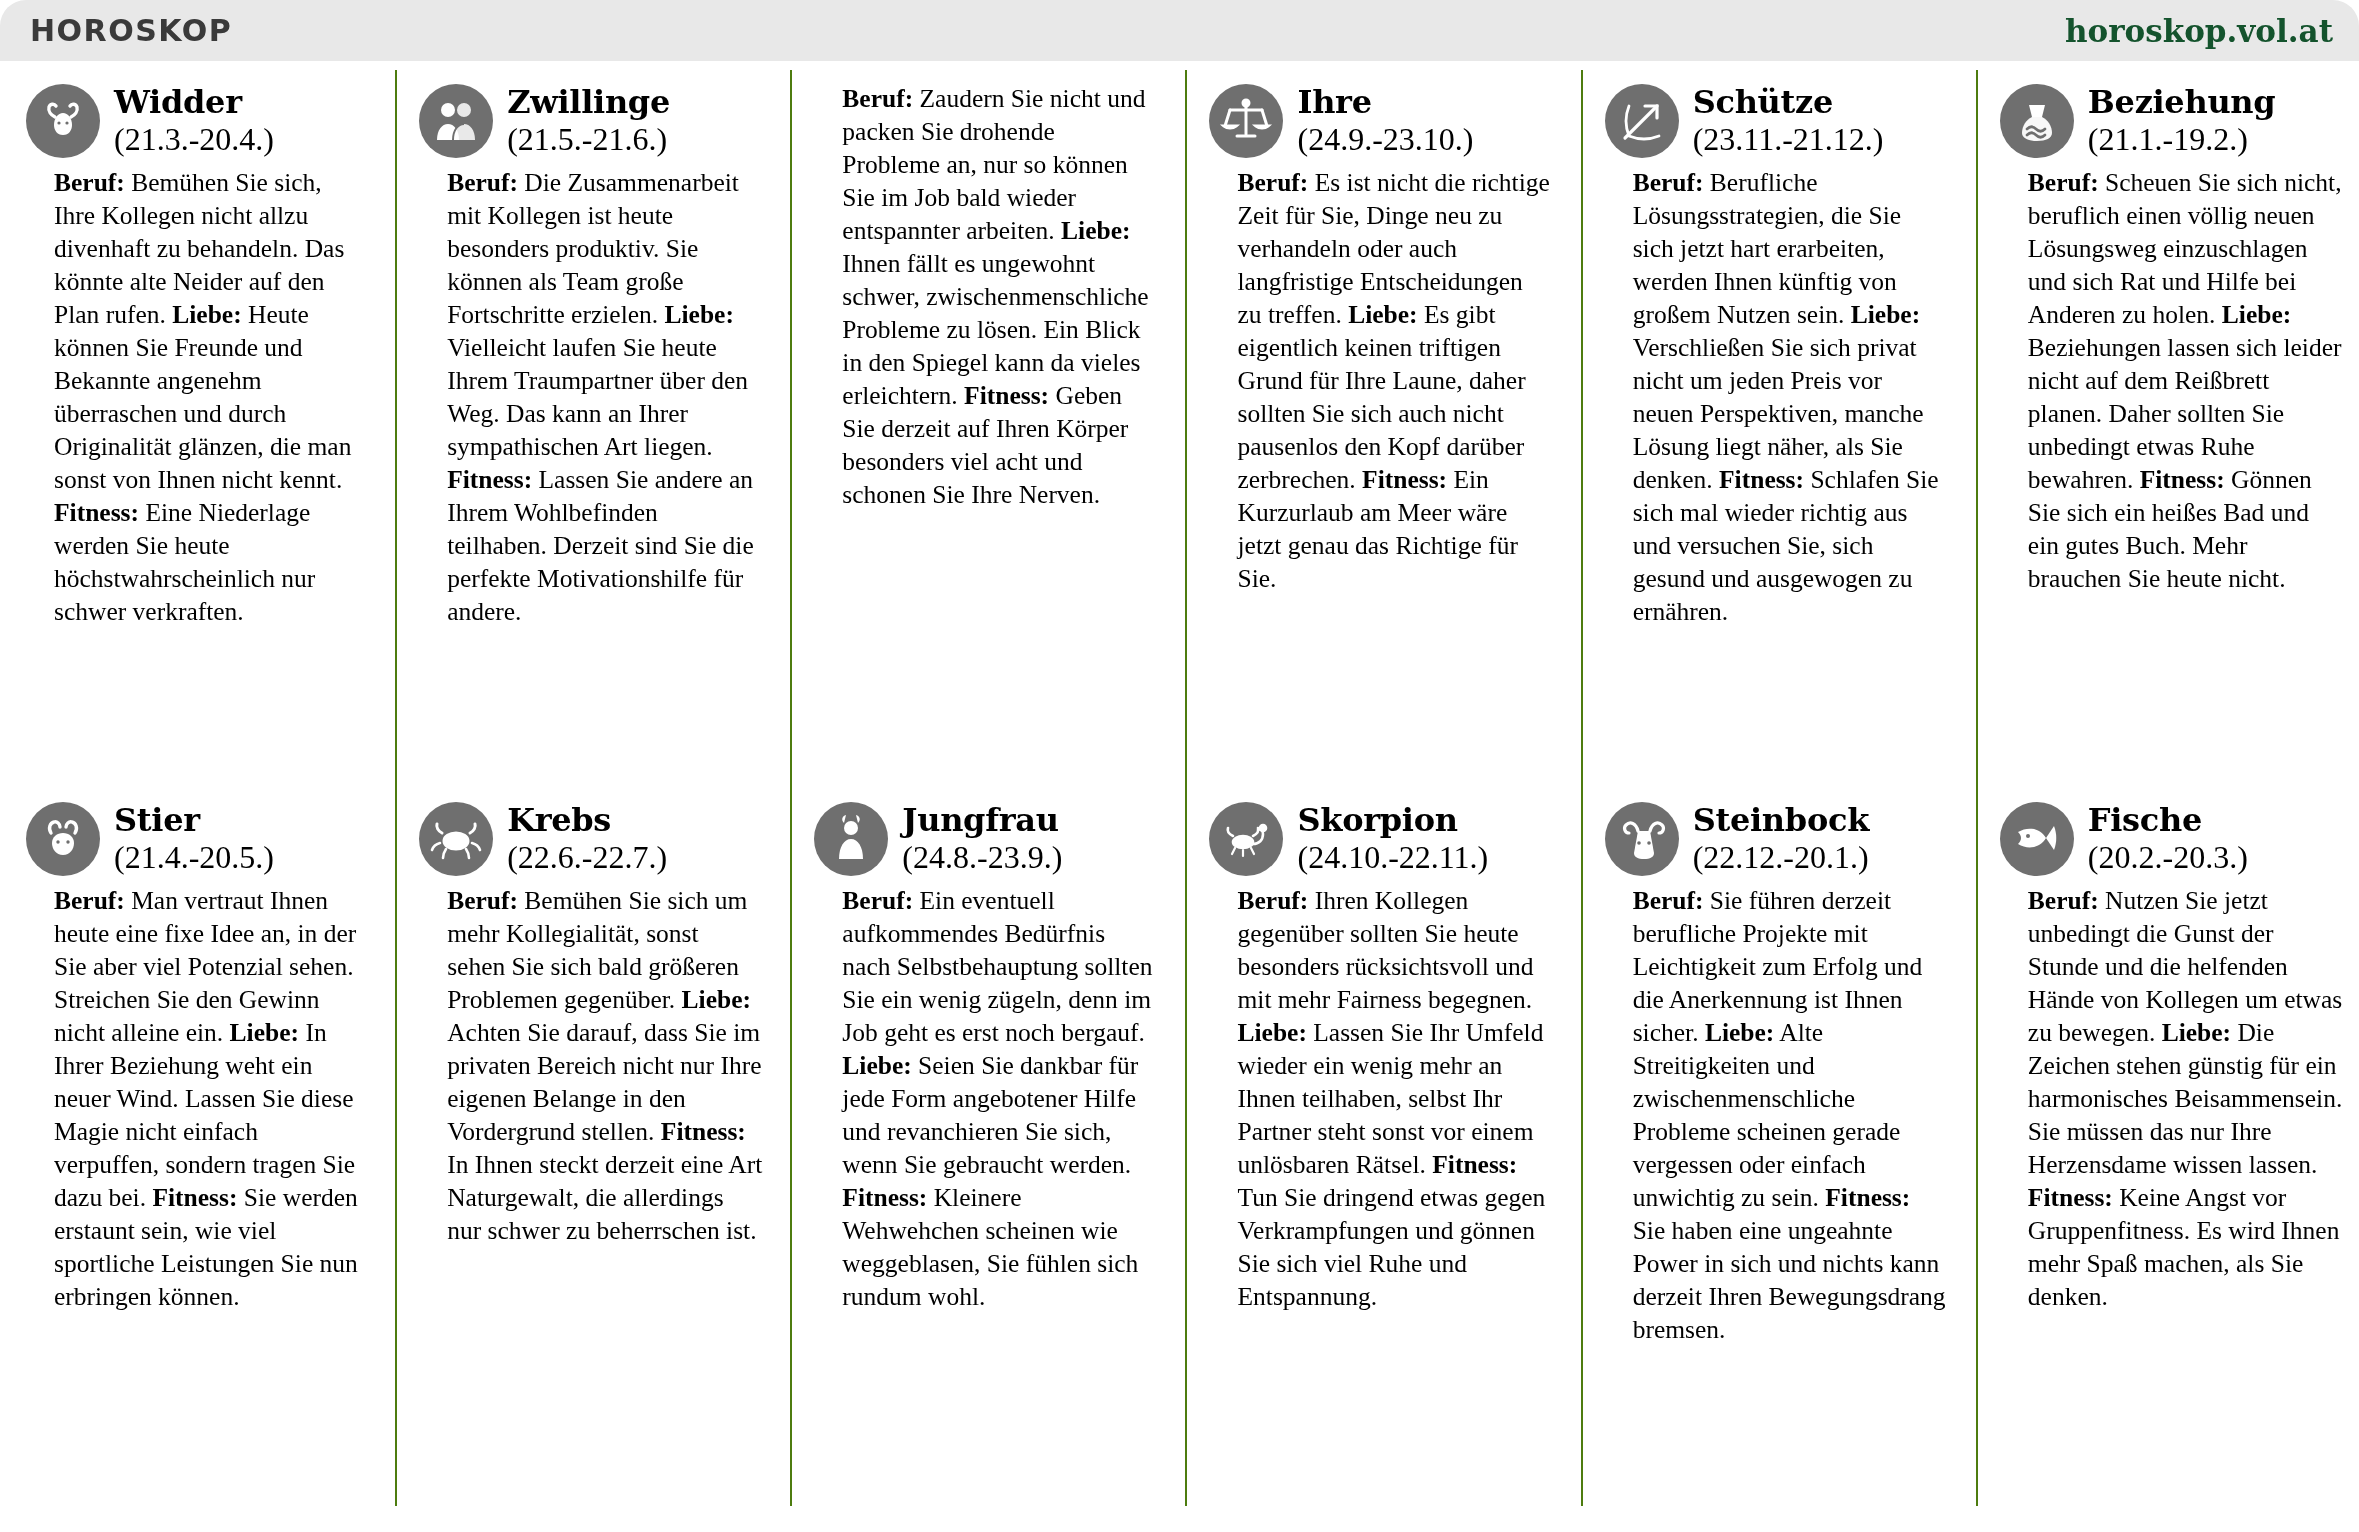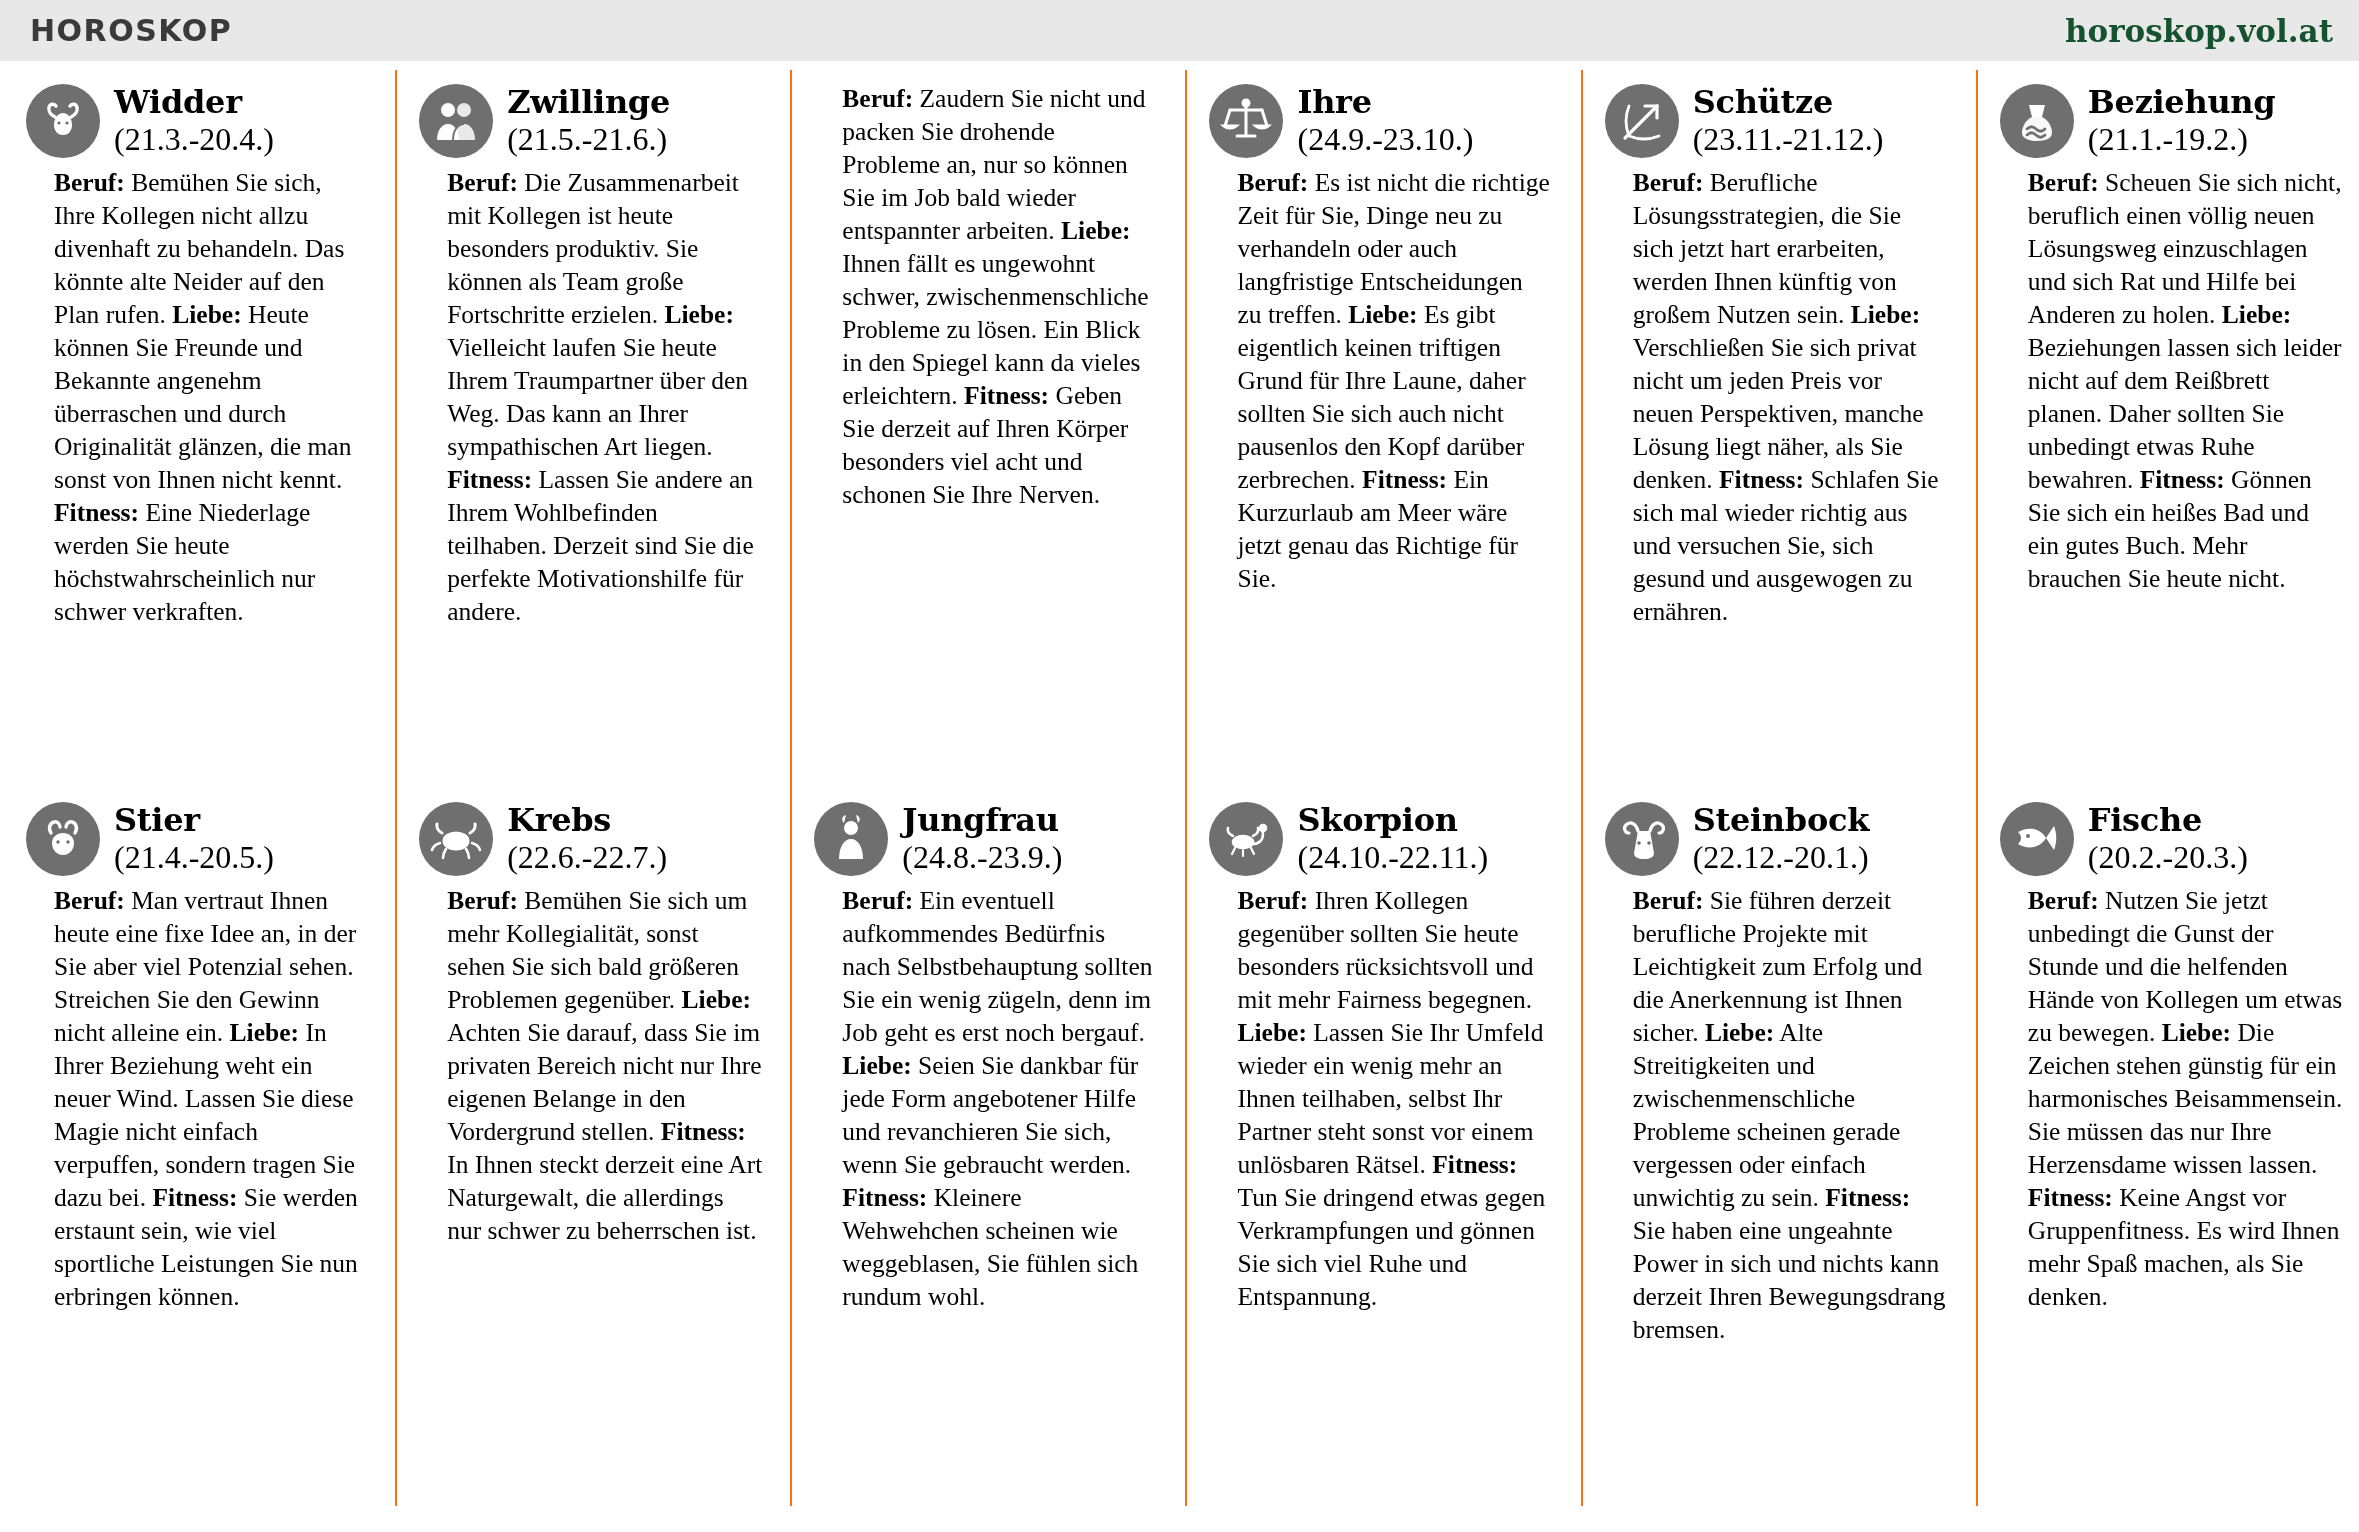--- a/index.html
+++ b/index.html
@@ -7,20 +7,21 @@
     margin: 0; padding: 0;
     background: #ffffff;
     font-family: "Liberation Serif", serif;
   }
   .page {
     width: 2359px;
     height: 1532px;
     background: #ffffff;
     position: relative;
     overflow: hidden;
+    border-radius: 26px;
   }
   
   .header {
     height: 64px;
     background: #e8e8e8;
     display: flex;
     align-items: center;
     justify-content: space-between;
     padding: 0 26px 0 30px;
     border-bottom: 3px solid #ffffff;
@@ -46,21 +47,21 @@
     right: 0;
     bottom: 0;
     display: grid;
     grid-template-columns: repeat(6, 1fr);
     grid-template-rows: 718px 718px;
     column-gap: 12px;
   }
   .sign {
     position: relative;
     padding: 12px 16px 0 22px;
-    border-left: 2px solid #f97316;
+    border-left: 2px solid #4d7c0f;
   }
   .sign.first-col { border-left: none; padding-left: 26px; }
   .sign-head {
     display: flex;
     align-items: flex-start;
     gap: 14px;
     margin-bottom: 8px;
   }
   .badge {
     width: 74px; height: 74px;

